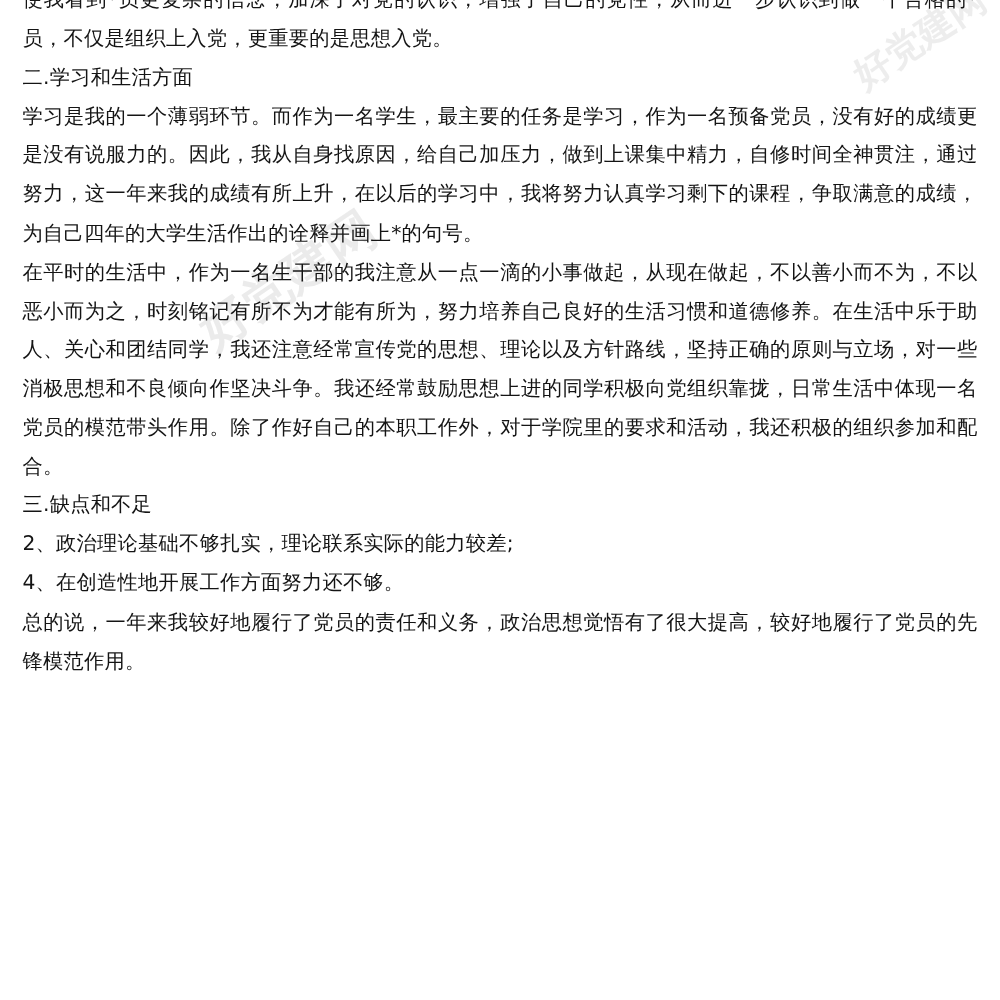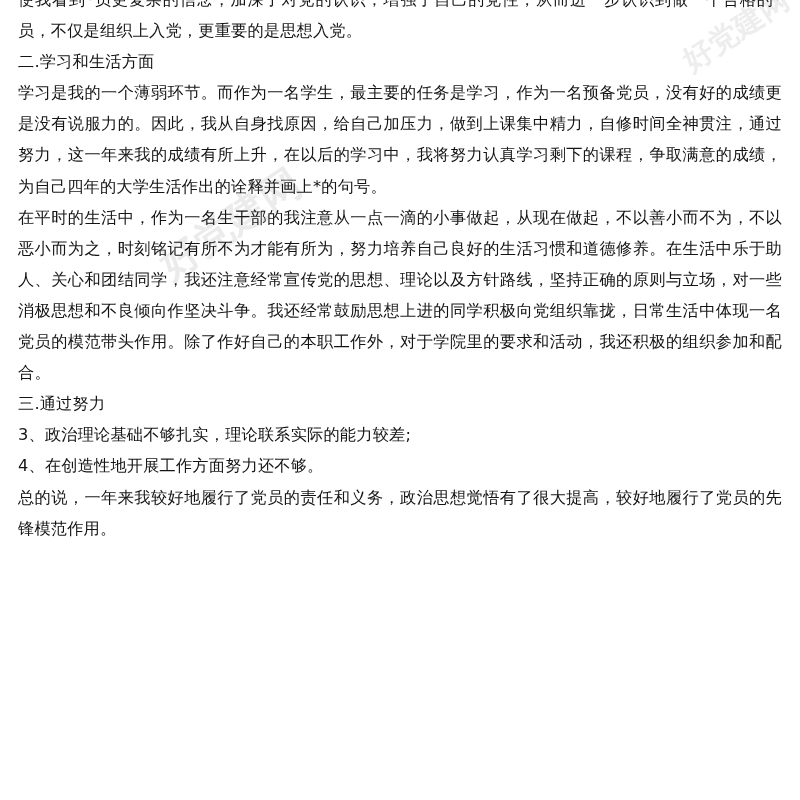--- a/index.html
+++ b/index.html
@@ -74,19 +74,19 @@
 <div id="page">
 
   <div class="watermark wm-1">好党建网</div>
   <div class="watermark wm-2">好党建网</div>
 
   <div class="doc-body">
     <p class="para first">使我看到*员更复杂的信念，加深了对党的认识，增强了自己的党性，从而进一步认识到做一个合格的*员，不仅是组织上入党，更重要的是思想入党。</p>
     <p class="para">二.学习和生活方面</p>
     <p class="para">学习是我的一个薄弱环节。而作为一名学生，最主要的任务是学习，作为一名预备党员，没有好的成绩更是没有说服力的。因此，我从自身找原因，给自己加压力，做到上课集中精力，自修时间全神贯注，通过努力，这一年来我的成绩有所上升，在以后的学习中，我将努力认真学习剩下的课程，争取满意的成绩，为自己四年的大学生活作出的诠释并画上*的句号。</p>
     <p class="para">在平时的生活中，作为一名生干部的我注意从一点一滴的小事做起，从现在做起，不以善小而不为，不以恶小而为之，时刻铭记有所不为才能有所为，努力培养自己良好的生活习惯和道德修养。在生活中乐于助人、关心和团结同学，我还注意经常宣传党的思想、理论以及方针路线，坚持正确的原则与立场，对一些消极思想和不良倾向作坚决斗争。我还经常鼓励思想上进的同学积极向党组织靠拢，日常生活中体现一名党员的模范带头作用。除了作好自己的本职工作外，对于学院里的要求和活动，我还积极的组织参加和配合。</p>
-    <p class="para">三.通过努力</p>
-    <p class="para">3、政治理论基础不够扎实，理论联系实际的能力较差;</p>
+    <p class="para">三.缺点和不足</p>
+    <p class="para">2、政治理论基础不够扎实，理论联系实际的能力较差;</p>
     <p class="para">4、在创造性地开展工作方面努力还不够。</p>
     <p class="para">总的说，一年来我较好地履行了党员的责任和义务，政治思想觉悟有了很大提高，较好地履行了党员的先锋模范作用。</p>
   </div>
 
 </div>
 
 </body></html>

